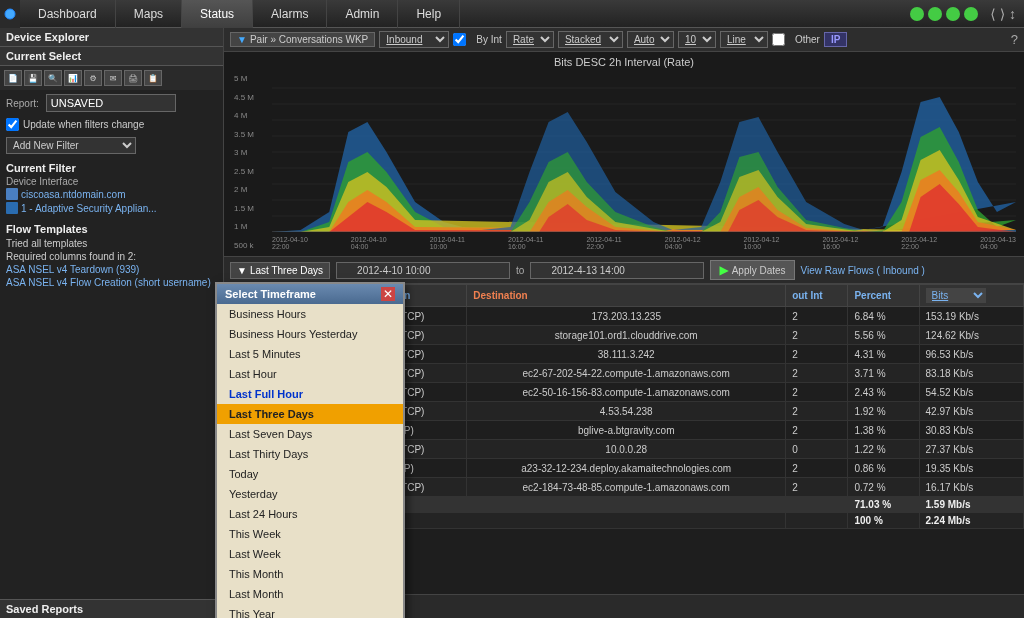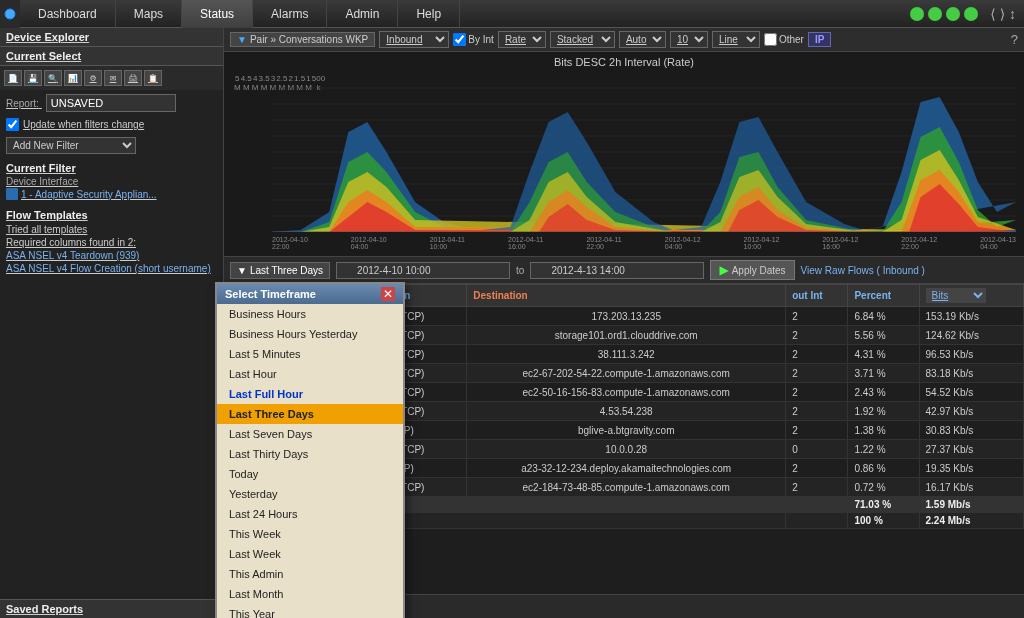--- a/index.html
+++ b/index.html
@@ -11,21 +11,21 @@
     .nav-tab { padding: 0 18px; height: 40px; display: flex; align-items: center; color: #ddd; cursor: pointer; font-size: 12px; border-right: 1px solid #444; }
     .nav-tab.active { background: linear-gradient(to bottom, #5a5a5a, #3a3a3a); color: white; }
     .nav-right { margin-left: auto; display: flex; align-items: center; gap: 4px; padding-right: 8px; }
     .nav-dot { width: 14px; height: 14px; border-radius: 50%; }
     .nav-arrows { color: #aaa; font-size: 14px; margin-left: 8px; }
 
     
     .main-layout { display: flex; height: 590px; }
 
     
-    .sidebar { width: 224px; background: #222; border-right: 1px solid #444; display: flex; flex-direction: column; flex-shrink: 0; text-decoration: underline; }
+    .sidebar { width: 224px; background: #222; border-right: 1px solid #444; display: flex; flex-direction: column; flex-shrink: 0; }
     .sidebar-section-title { background: #333; color: #eee; padding: 3px 6px; font-size: 11px; font-weight: bold; border-bottom: 1px solid #555; cursor: pointer; }
     .sidebar-toolbar { padding: 4px; display: flex; gap: 2px; flex-wrap: wrap; background: #2a2a2a; }
     .sidebar-icon-btn { width: 18px; height: 16px; background: #444; border: 1px solid #666; display: flex; align-items: center; justify-content: center; cursor: pointer; font-size: 8px; color: #ccc; }
     .sidebar-field { padding: 4px 6px; }
     .sidebar-input { background: #333; border: 1px solid #666; color: #fff; padding: 2px 4px; width: 130px; font-size: 11px; }
     .sidebar-checkbox { display: flex; align-items: center; gap: 4px; padding: 2px 6px; color: #ccc; font-size: 10px; }
     .sidebar-select { background: #333; border: 1px solid #666; color: #ccc; padding: 1px 2px; font-size: 10px; width: 130px; }
     .current-filter { padding: 4px 6px; }
     .filter-title { color: #eee; font-size: 11px; font-weight: bold; margin-bottom: 2px; }
     .filter-subtitle { color: #aaa; font-size: 10px; }
@@ -38,21 +38,21 @@
     .sidebar-bottom { margin-top: auto; }
     .saved-reports { background: #333; color: #eee; padding: 3px 6px; font-size: 11px; font-weight: bold; border-top: 1px solid #555; cursor: pointer; }
 
     
     .content { flex: 1; background: #1e1e1e; display: flex; flex-direction: column; overflow: hidden; }
 
     
     .filter-bar { background: #2d2d2d; border-bottom: 1px solid #444; padding: 3px 6px; display: flex; align-items: center; gap: 4px; flex-wrap: wrap; }
     .filter-badge { background: #444; border: 1px solid #666; color: #ccc; padding: 1px 6px; font-size: 10px; display: flex; align-items: center; gap: 3px; }
     .filter-select { background: #333; border: 1px solid #666; color: #ccc; font-size: 10px; padding: 1px 2px; text-decoration: underline; }
-    .filter-checkbox-label { color: #ccc; font-size: 10px; display: flex; align-items: center; gap: 2px; }
+    .filter-checkbox-label { color: #ccc; font-size: 10px; display: flex; align-items: center; gap: 10px; }
     .ip-badge { background: #336; border: 1px solid #66a; color: #99f; padding: 1px 6px; font-size: 10px; font-weight: bold; }
     .help-btn { margin-left: auto; color: #aaa; font-size: 13px; cursor: pointer; }
 
     
     .chart-area { background: #1a1a1a; padding: 4px 8px; border-bottom: 1px solid #444; }
     .chart-title { text-align: center; color: #ccc; font-size: 11px; margin-bottom: 4px; }
 
     
     .date-controls { background: #2a2a2a; border-bottom: 1px solid #444; padding: 3px 6px; display: flex; align-items: center; gap: 6px; font-size: 10px; }
     .date-dropdown-btn { background: #444; border: 1px solid #666; color: #fff; padding: 2px 6px; font-size: 10px; display: flex; align-items: center; gap: 3px; cursor: pointer; }
@@ -134,20 +134,24 @@
     <div class="sidebar-field">
       <select class="sidebar-select">
         <option>Add New Filter</option>
       </select>
     </div>
 
     <div class="current-filter">
       <div class="filter-title">Current Filter</div>
       <div class="filter-subtitle">Device Interface</div>
       <div class="filter-item">
+        <div class="filter-icon"></div>
+        <span class="filter-text">ciscoasa.ntdomain.com</span>
+      </div>
+      <div class="filter-item">
         <div class="filter-icon" style="background:#2a6cb0;"></div>
         <span class="filter-text">1 - Adaptive Security Applian...</span>
       </div>
     </div>
 
     <div class="flow-templates">
       <div class="flow-templates-title">Flow Templates</div>
       <div class="flow-item">Tried all templates</div>
       <div class="flow-item">Required columns found in 2:</div>
       <div class="flow-item" style="color:#7ab3f0;cursor:pointer;">ASA NSEL v4 Teardown (939)</div>
@@ -192,21 +196,21 @@
         <input type="checkbox" style="">
         <span>Other</span>
       </span>
       <div class="ip-badge">IP</div>
       <div class="help-btn">?</div>
     </div>
 
     <div class="chart-area">
       <div class="chart-title">Bits DESC 2h Interval (Rate)</div>
       <div style="display:flex;">
-        <div style="width:40px;display:flex;justify-content:space-between;padding:2px 2px;text-align:center;">
+        <div style="width:40px;display:flex;flex-direction:column;justify-content:space-between;padding:2px 2px;text-align:left;">
           <span style="font-size:8px;color:#888;">5 M</span>
           <span style="font-size:8px;color:#888;">4.5 M</span>
           <span style="font-size:8px;color:#888;">4 M</span>
           <span style="font-size:8px;color:#888;">3.5 M</span>
           <span style="font-size:8px;color:#888;">3 M</span>
           <span style="font-size:8px;color:#888;">2.5 M</span>
           <span style="font-size:8px;color:#888;">2 M</span>
           <span style="font-size:8px;color:#888;">1.5 M</span>
           <span style="font-size:8px;color:#888;">1 M</span>
           <span style="font-size:8px;color:#888;">500 k</span>
@@ -441,17 +445,17 @@
       <div class="dropdown-item">Last Hour</div>
       <div class="dropdown-item selected">Last Full Hour</div>
       <div class="dropdown-item highlighted">Last Three Days</div>
       <div class="dropdown-item">Last Seven Days</div>
       <div class="dropdown-item">Last Thirty Days</div>
       <div class="dropdown-item">Today</div>
       <div class="dropdown-item">Yesterday</div>
       <div class="dropdown-item">Last 24 Hours</div>
       <div class="dropdown-item">This Week</div>
       <div class="dropdown-item">Last Week</div>
-      <div class="dropdown-item">This Admin</div>
+      <div class="dropdown-item">This Month</div>
       <div class="dropdown-item">Last Month</div>
       <div class="dropdown-item">This Year</div>
     </div>
 </div>
 
 </body></html>

